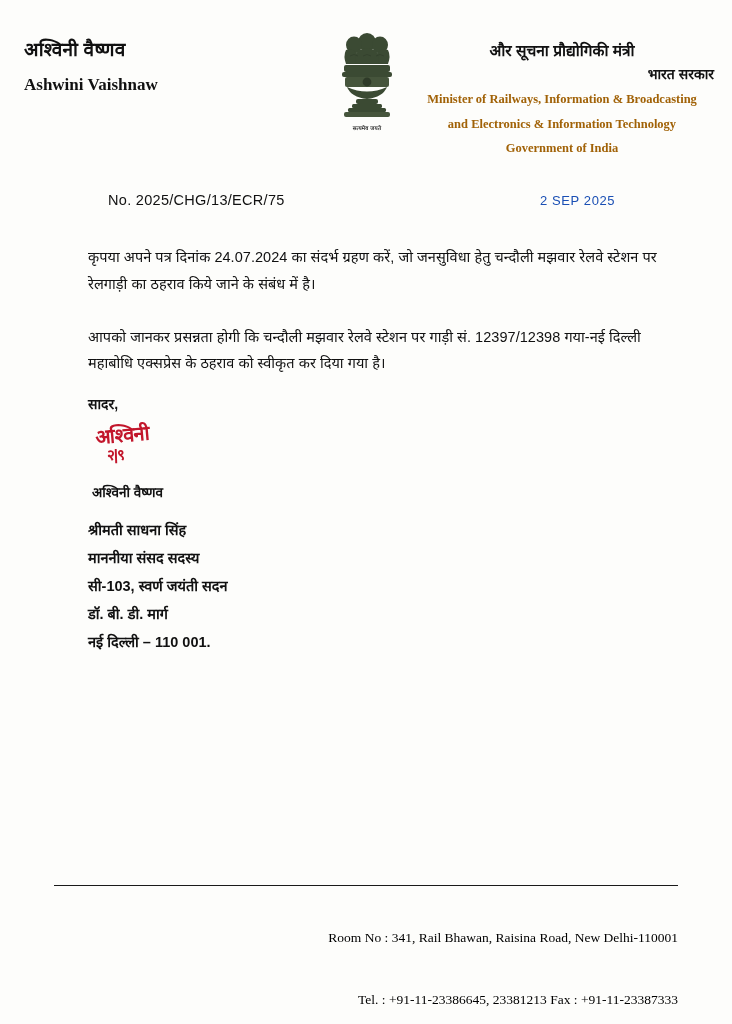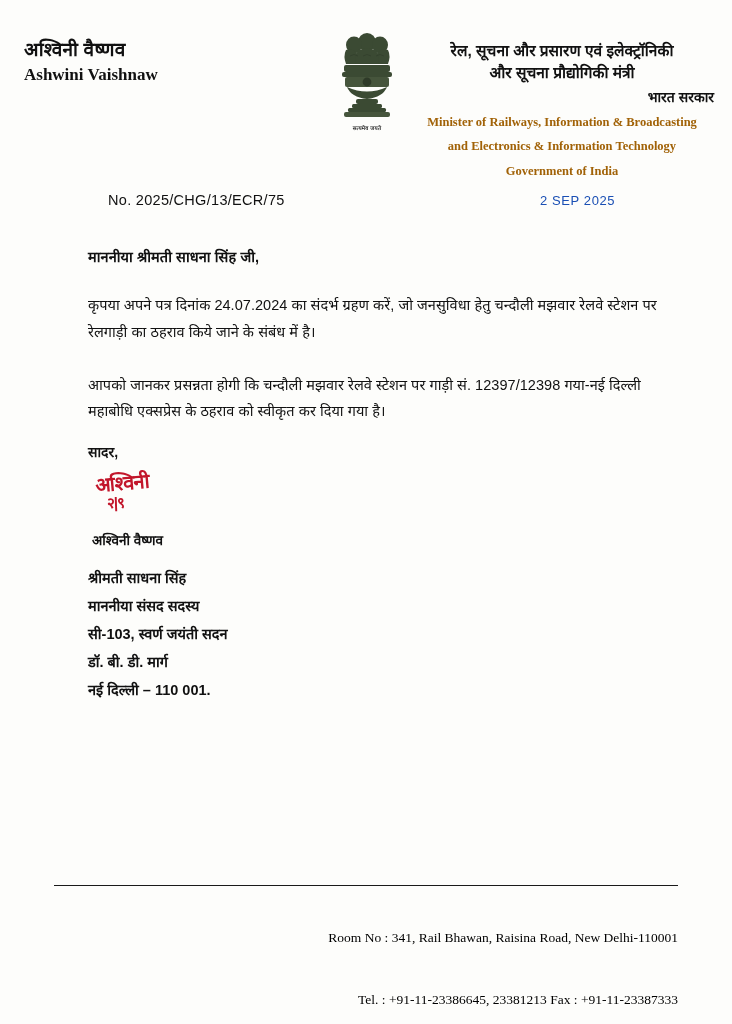--- a/index.html
+++ b/index.html
@@ -41,21 +41,21 @@
     font-size: 19px;
     letter-spacing: 0.2px;
     color: #111;
     line-height: 1.25;
   }
   .lh-name-en {
     font-family: "Liberation Serif", serif;
     font-weight: bold;
     font-size: 17px;
     color: #111;
-    margin-top: 2px;
+    margin-top: 12px;
     line-height: 1.25;
   }
 
   
   .emblem {
     position: absolute;
     left: 336px;
     top: 0px;
     width: 62px;
     height: 112px;
@@ -265,37 +265,35 @@
         <g stroke="#2e3a28" stroke-width="0.8" fill="none" opacity="0.65">
           <path d="M14 30 q4 -3 8 0"></path>
           <path d="M40 30 q4 -3 8 0"></path>
           <path d="M27 30 q4 -3 8 0"></path>
         </g>
       </svg>
       <div class="emblem-motto">सत्यमेव जयते</div>
     </div>
 
     <div class="lh-right">
-      <div class="lh-r-hi1">रेल, सूचना और प्रसारण एवं इलेक्ट्रॉनिकी</div>
       <div class="lh-r-hi1">और सूचना प्रौद्योगिकी मंत्री</div>
       <div class="lh-r-hi2">भारत सरकार</div>
       <div class="lh-r-en">Minister of Railways, Information &amp; Broadcasting</div>
       <div class="lh-r-en">and Electronics &amp; Information Technology</div>
       <div class="lh-r-en">Government of India</div>
     </div>
   </div>
 
   <div class="body-area">
 
     <div class="ref-row">
       <div class="ref-no">No.  2025/CHG/13/ECR/75</div>
       <div class="ref-date">2 SEP 2025</div>
     </div>
 
-    <div class="salutation">माननीया श्रीमती साधना सिंह जी,</div>
 
     <p class="para">कृपया अपने पत्र दिनांक 24.07.2024 का संदर्भ ग्रहण करें, जो जनसुविधा हेतु चन्दौली मझवार रेलवे स्टेशन पर रेलगाड़ी का ठहराव किये जाने के संबंध में है।</p>
     <p class="para">आपको जानकर प्रसन्नता होगी कि चन्दौली मझवार रेलवे स्टेशन पर गाड़ी सं. 12397/12398 गया-नई दिल्ली महाबोधि एक्सप्रेस के ठहराव को स्वीकृत कर दिया गया है।</p>
 
     <div class="closing">सादर,</div>
 
     <div class="sign-block">
       <div class="signature">
         <span>अश्विनी</span>
         <span class="sig2">२|९</span>

